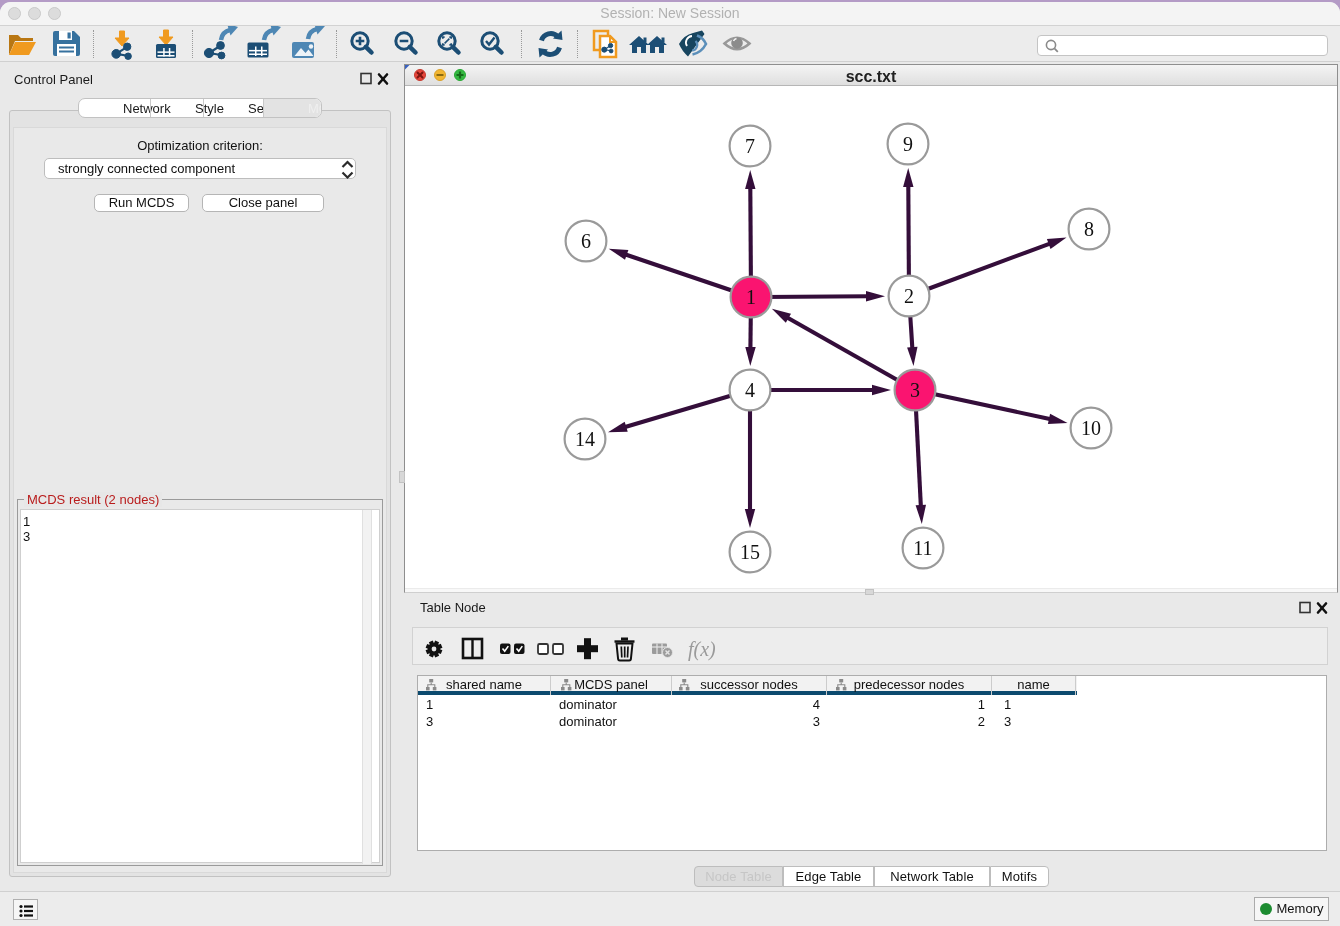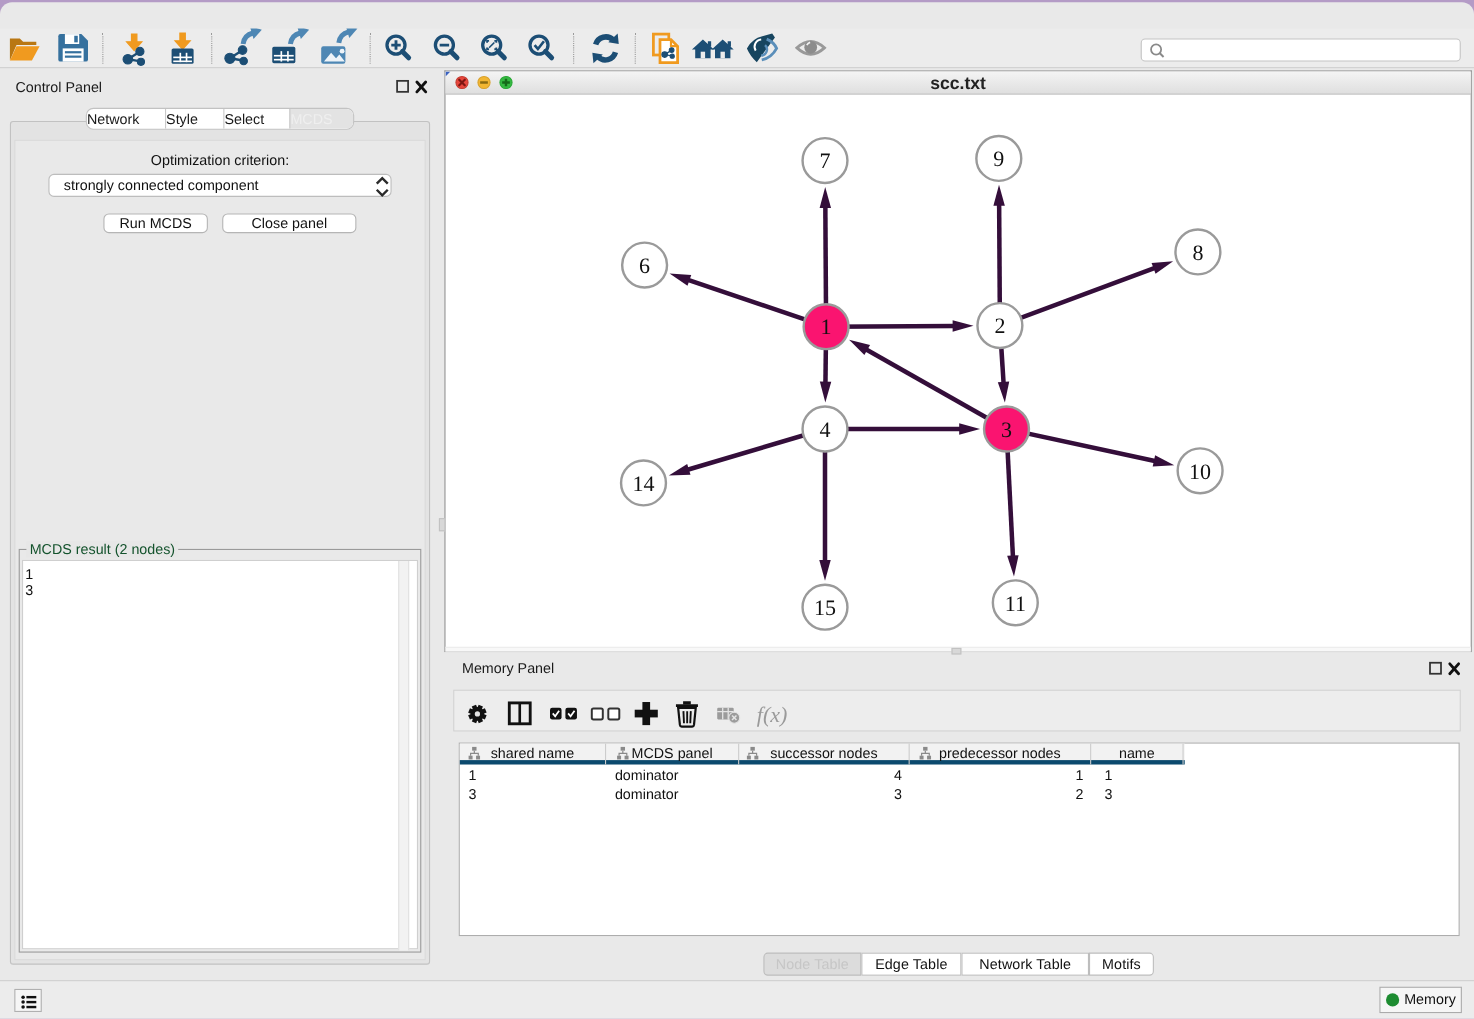--- a/index.html
+++ b/index.html
@@ -20,38 +20,38 @@
   background:#ececec; border-bottom:1px solid #d0d0d0; }
 .sep { position:absolute; top:4px; height:28px; width:0;
   border-left:1px dotted #9a9a9a; }
 #searchbox { position:absolute; left:1037px; top:9px; width:291px; height:21px;
   background:#fff; border:1px solid #c4c4c4; border-radius:4px; }
 
 #cp-title { position:absolute; left:14px; top:70px; font-size:13px; color:#1a1a1a; }
 #tabstrip { position:absolute; left:78px; top:96px; width:244px; height:20px;
   border:1px solid #c2c2c2; border-radius:7px; background:#fff; display:flex;
   font-size:13px; color:#1a1a1a; overflow:hidden; }
-#tabstrip .seg { height:100%; text-align:left; line-height:19px; }
+#tabstrip .seg { height:100%; text-align:left; line-height:19px;padding-left:44px; }
 #tabstrip .seg + .seg { border-left:1px solid #c9c9c9; }
 #cp-pane { position:absolute; left:9px; top:108px; width:382px; height:767px;
   background:#e3e3e3; border:1px solid #c2c2c2; border-radius:3px; }
 #cp-inner { position:absolute; left:13px; top:125px; width:374px; height:746px;
   background:#e9e9e9; border:1px solid #d9d9d9; }
 #opt-label { position:absolute; left:0; top:136px; width:400px; text-align:center;
   font-size:13px; color:#111; }
 #combo { position:absolute; left:44px; top:156px; width:312px; height:21px;
   background:#fff; border:1px solid #bdbdbd; border-radius:5px;
   font-size:13px; color:#111; line-height:19px; padding-left:13px; }
 .btn { position:absolute; top:192px; height:18px; background:#fff;
   border:1px solid #b5b5b5; border-radius:5px; font-size:13px; color:#111;
   text-align:center; line-height:16px; }
 #mcds-box { position:absolute; left:17px; top:497px; width:366px; height:367px;
   border:1px solid #9a9a9a; }
 #mcds-label { position:absolute; left:6px; top:-8px; background:#e7e7e7;
-  padding:0 3px; font-size:13px; color:#14532d; }
+  padding:0 3px; font-size:13px; color:#b91c1c; }
 #mcds-white { position:absolute; left:2px; top:9px; width:360px; height:354px;
   background:#fff; border:1px solid #cfcfcf; font-size:13px; color:#111; }
 #mcds-scroll { position:absolute; right:7px; top:0px; width:10px; height:354px;
   background:#f2f2f2; border-left:1px solid #e0e0e0; border-right:1px solid #e0e0e0; }
 
 #net-win { position:absolute; left:404px; top:62px; width:934px; height:529px;
   background:#fff; border:1px solid #8e8e8e; border-bottom:1px solid #cfcfcf; }
 #net-titlebar { position:absolute; left:0; top:0; width:932px; height:21px;
   background:linear-gradient(#f4f4f4,#dfdfdf); border-bottom:1px solid #b6b6b6; }
 #net-title { position:absolute; top:3px; width:100%; text-align:center;
@@ -78,20 +78,26 @@
 #memory-btn { position:absolute; left:1254px; top:895px; width:75px; height:24px;
   background:#f6f6f6; border:1px solid #ababab; font-size:13px; color:#111;
   text-align:center; line-height:22px; }
 #list-btn { position:absolute; left:13px; top:897px; width:25px; height:21px;
   background:#f6f6f6; border:1px solid #b0b0b0; }
 </style>
 </head>
 <body>
 <div id="app">
 
+  <div id="titlebar">
+    <div class="tl" style="left:8px;"></div>
+    <div class="tl" style="left:28px;"></div>
+    <div class="tl" style="left:48px;"></div>
+    <div id="title-text">Session: New Session</div>
+  </div>
 
   <div id="toolbar">
     <svg width="1340" height="36" viewBox="0 26 1340 36" style="position:absolute;left:0;top:0;">
     <path d="M9 55 L9 35 L18 35 L21 38 L33 38 L33 41 L15 41 Z" fill="#b97713"></path>
     <path d="M9 55 L15 42 L36 42 L29 55 Z" fill="#f09a1f"></path>
     <path d="M53 33 q0-2 2-2 h19 l6 6 v17 q0 2 -2 2 h-23 q-2 0 -2-2 Z" fill="#36719e"></path>
     <rect x="59" y="31" width="13" height="9" fill="#fff"></rect>
         <rect x="67.5" y="32.5" width="3.2" height="6" fill="#36719e"></rect>
     <rect x="57" y="44" width="19" height="12" fill="#fff"></rect>
         <rect x="59" y="46.5" width="15" height="2" fill="#36719e"></rect>
@@ -288,21 +294,21 @@
     <text x="1089" y="236" font-family="Liberation Serif, serif" font-size="20" fill="#111" text-anchor="middle">8</text>
     <text x="908" y="151" font-family="Liberation Serif, serif" font-size="20" fill="#111" text-anchor="middle">9</text>
     <text x="1091" y="435" font-family="Liberation Serif, serif" font-size="20" fill="#111" text-anchor="middle">10</text>
     <text x="923" y="555" font-family="Liberation Serif, serif" font-size="20" fill="#111" text-anchor="middle">11</text>
     <text x="585" y="446" font-family="Liberation Serif, serif" font-size="20" fill="#111" text-anchor="middle">14</text>
     <text x="750" y="559" font-family="Liberation Serif, serif" font-size="20" fill="#111" text-anchor="middle">15</text>
     </svg>
   <div id="net-bottom-strip" style="position:absolute;left:0;bottom:0;width:932px;height:4px;background:#f8f8f8;border-top:1px solid #ebebeb;"></div>
     </div>
 
-  <div id="tp-title">Memory Panel</div>
+  <div id="tp-title">Table Node</div>
   <svg width="30" height="14" viewBox="0 0 30 14" style="position:absolute;left:1299px;top:599px;">
 <rect x="1" y="1.5" width="10" height="10" fill="none" stroke="#333" stroke-width="1.6"></rect>
 <g stroke="#111" stroke-width="2.6" stroke-linecap="round">
         <line x1="19" y1="2.5" x2="27" y2="11.5"></line>
         <line x1="27" y1="2.5" x2="19" y2="11.5"></line>
       </g>
     </svg>
   <div id="tp-toolbar">
       <svg width="906" height="38" viewBox="0 0 906 38" style="position:absolute;left:4px;top:2px;">
       <line x1="17" y1="19" x2="24.6" y2="22.1" stroke="#111" stroke-width="4.2"></line>

